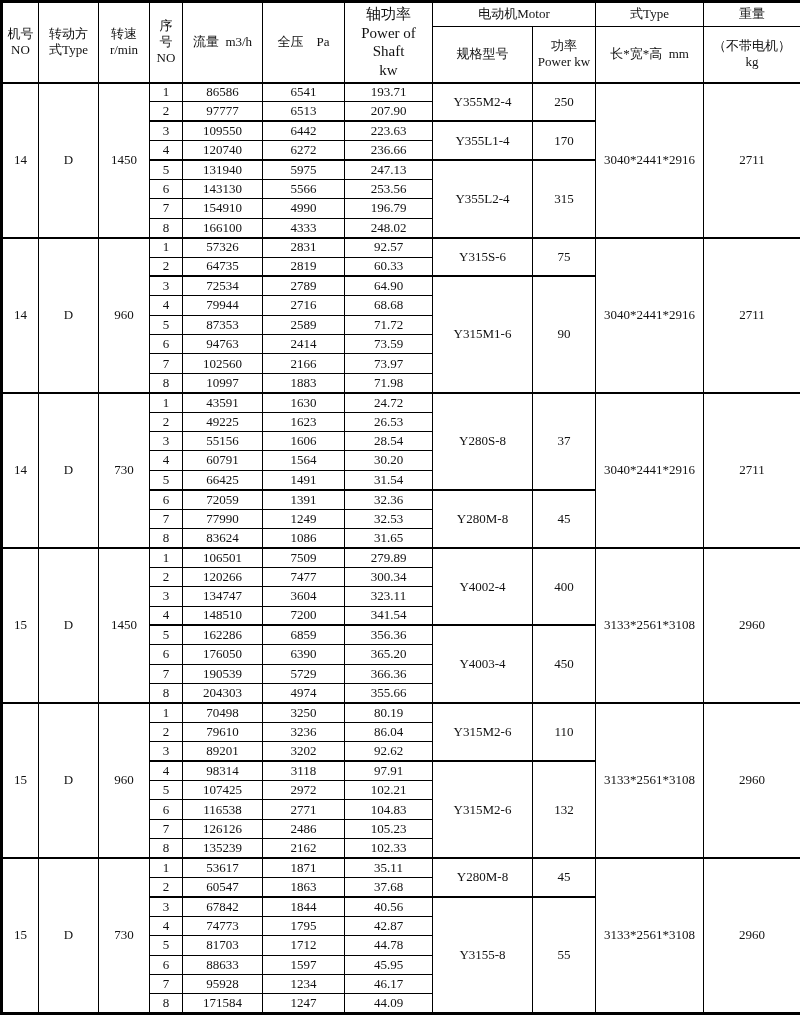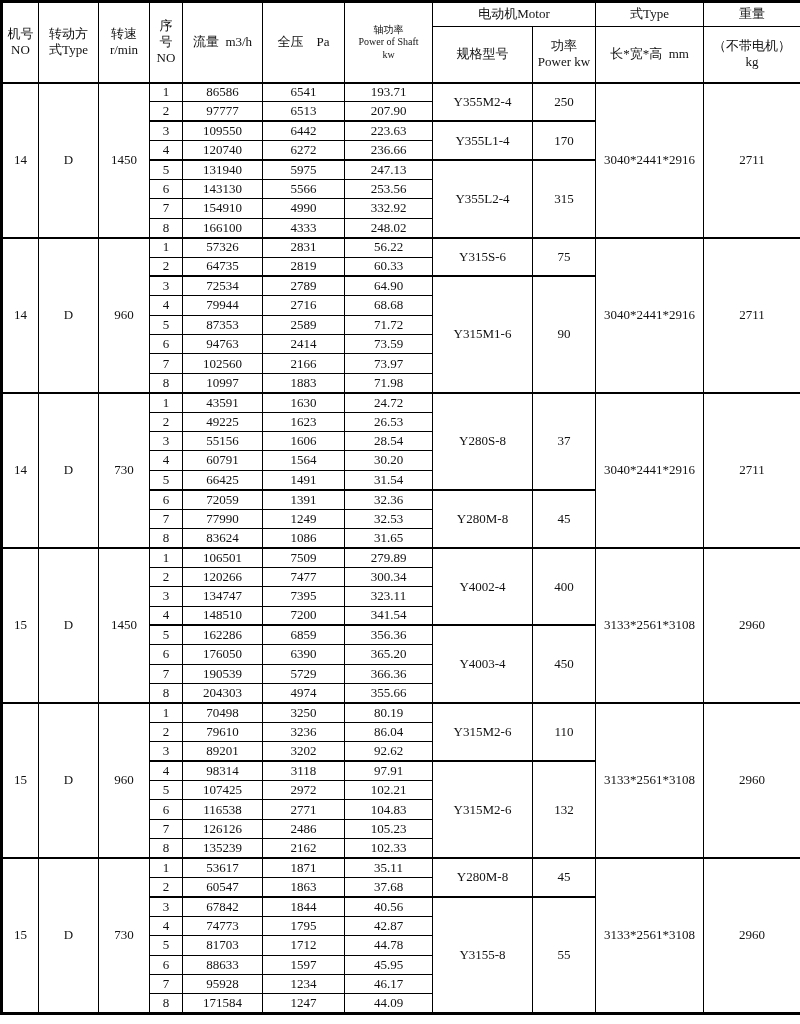--- a/index.html
+++ b/index.html
@@ -9,21 +9,21 @@
   table{width:800px;border-collapse:collapse;table-layout:fixed;
         border:3px solid #000;}
   td{border:1px solid #000;text-align:center;vertical-align:middle;
      font-size:13px;line-height:1.25;padding:0 1px;overflow:hidden;}
   thead td{white-space:pre-wrap;}
   tr.h1{height:25px;}
   tr.h2{height:56px;}
   thead tr.h2 td, thead td[rowspan]{border-bottom:2px solid #000;}
   tr.data-row{height:19.4px;}
   tr.data-row td{font-size:13px;}
-  td.c-shaft-hdr{font-size:10px;}
+  td.c-shaft-hdr{font-size:15px;}
   tr.block-start td{border-top:2.5px solid #000;}
   td.gs{border-top:2px solid #000;}
 </style>
 </head>
 <body>
 
 <div class="page">
   <table>
     <colgroup>
       <col style="width:37px">
@@ -112,36 +112,36 @@
         <tr class="data-row">
           <td>6</td>
           <td>143130</td>
           <td>5566</td>
           <td>253.56</td>
         </tr>
         <tr class="data-row">
           <td>7</td>
           <td>154910</td>
           <td>4990</td>
-          <td>332.92</td>
+          <td>196.79</td>
         </tr>
         <tr class="data-row">
           <td>8</td>
           <td>166100</td>
           <td>4333</td>
           <td>248.02</td>
         </tr>
         <tr class="data-row block-start">
           <td rowspan="8">14</td>
           <td rowspan="8">D</td>
           <td rowspan="8">960</td>
           <td>1</td>
           <td>57326</td>
           <td>2831</td>
-          <td>56.22</td>
+          <td>92.57</td>
           <td rowspan="2">Y315S-6</td>
           <td rowspan="2">75</td>
           <td rowspan="8">3040*2441*2916</td>
           <td rowspan="8">2711</td>
         </tr>
         <tr class="data-row">
           <td>2</td>
           <td>64735</td>
           <td>2819</td>
           <td>60.33</td>
@@ -256,21 +256,21 @@
         </tr>
         <tr class="data-row">
           <td>2</td>
           <td>120266</td>
           <td>7477</td>
           <td>300.34</td>
         </tr>
         <tr class="data-row">
           <td>3</td>
           <td>134747</td>
-          <td>7395</td>
+          <td>3604</td>
           <td>323.11</td>
         </tr>
         <tr class="data-row">
           <td>4</td>
           <td>148510</td>
           <td>7200</td>
           <td>341.54</td>
         </tr>
         <tr class="data-row">
           <td class="gs">5</td>

